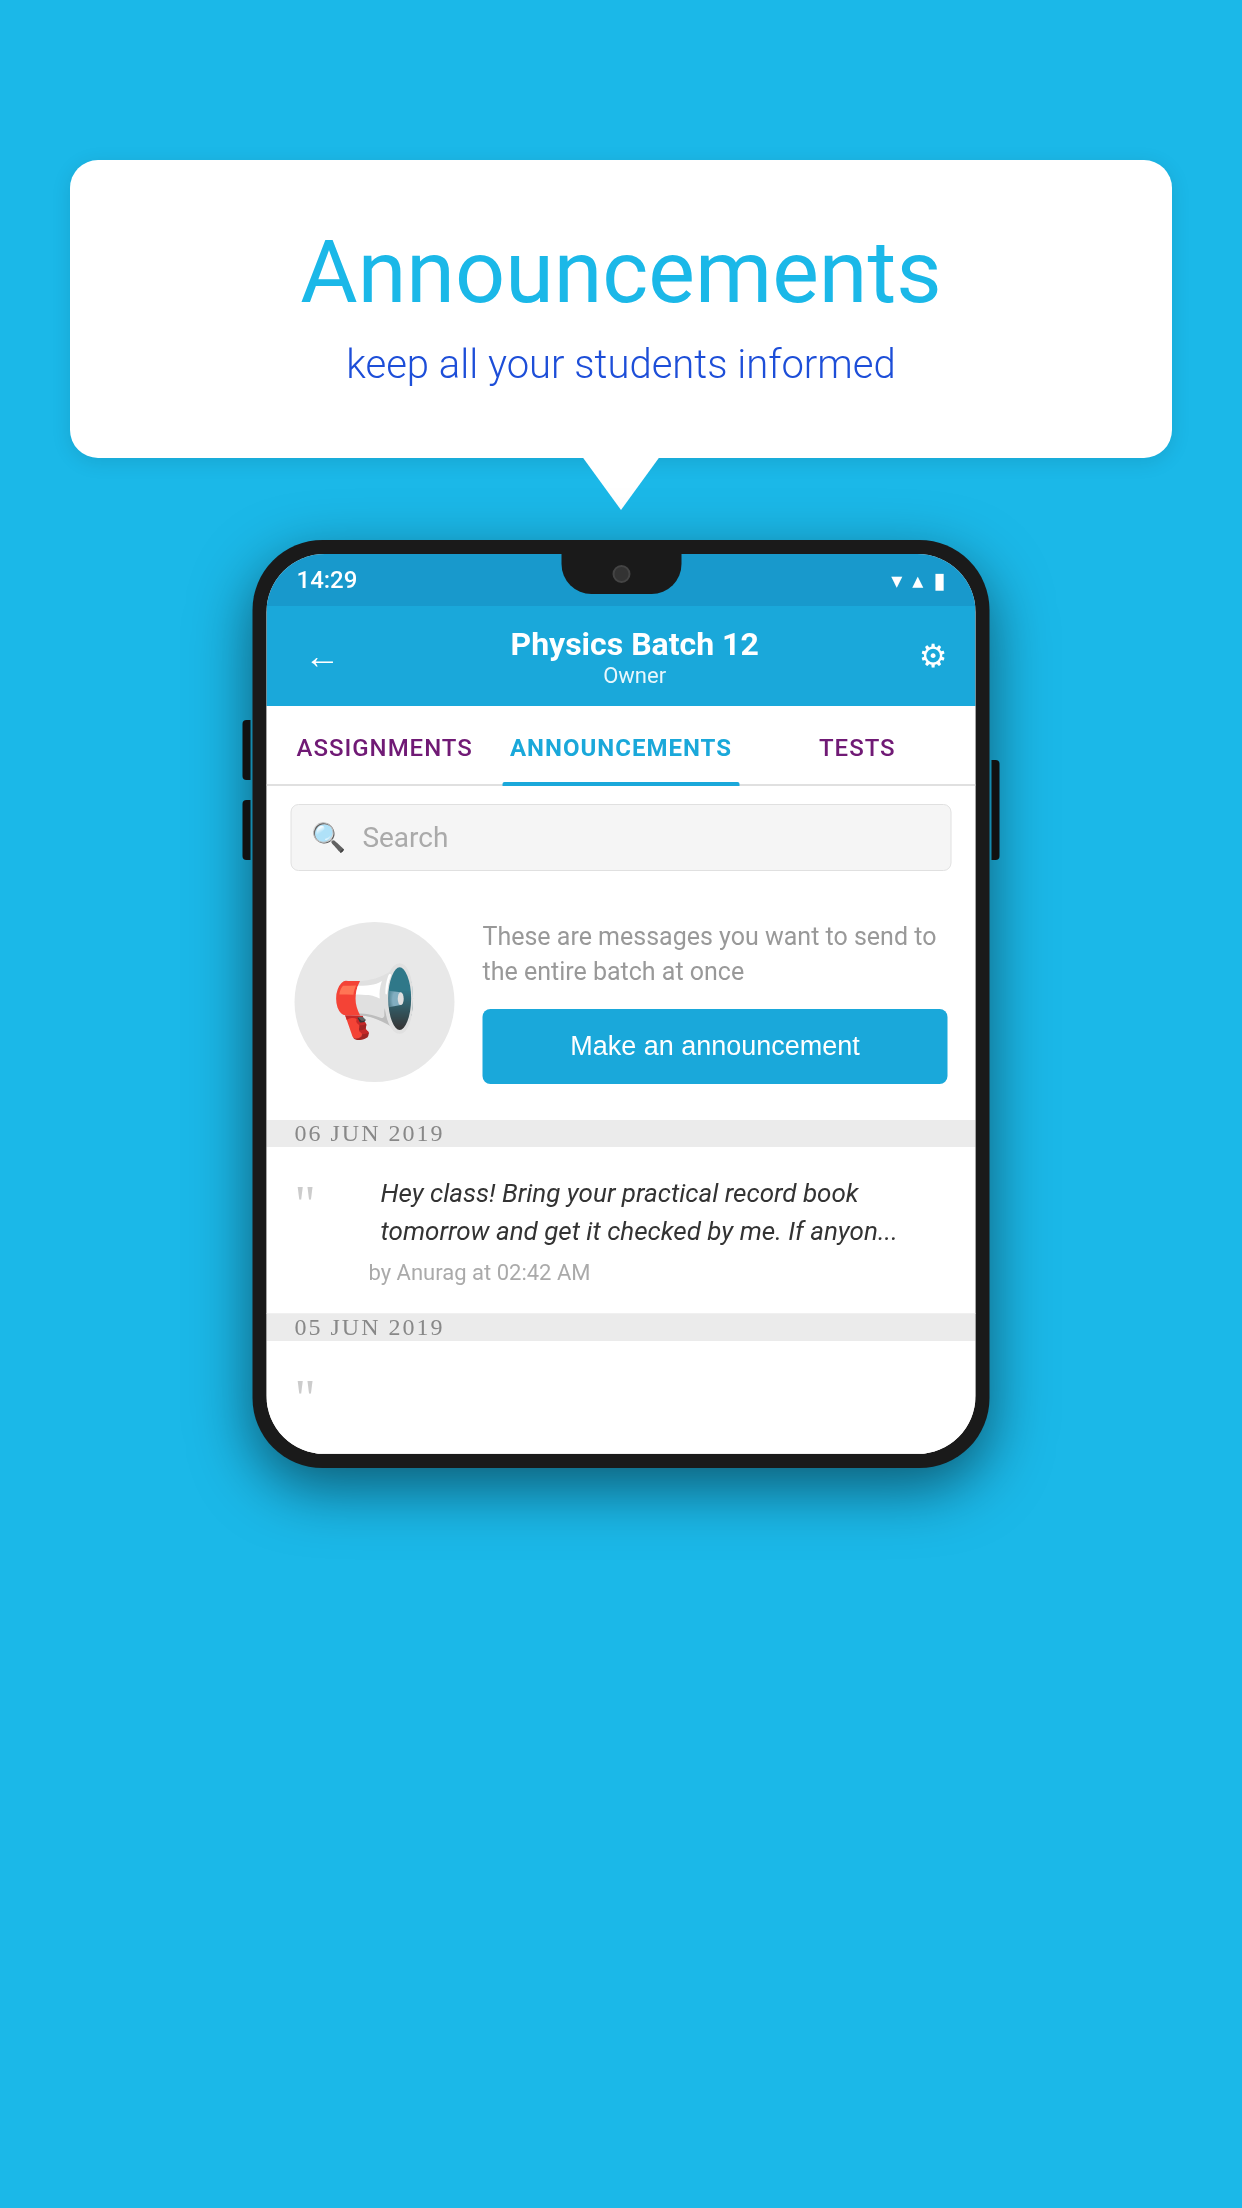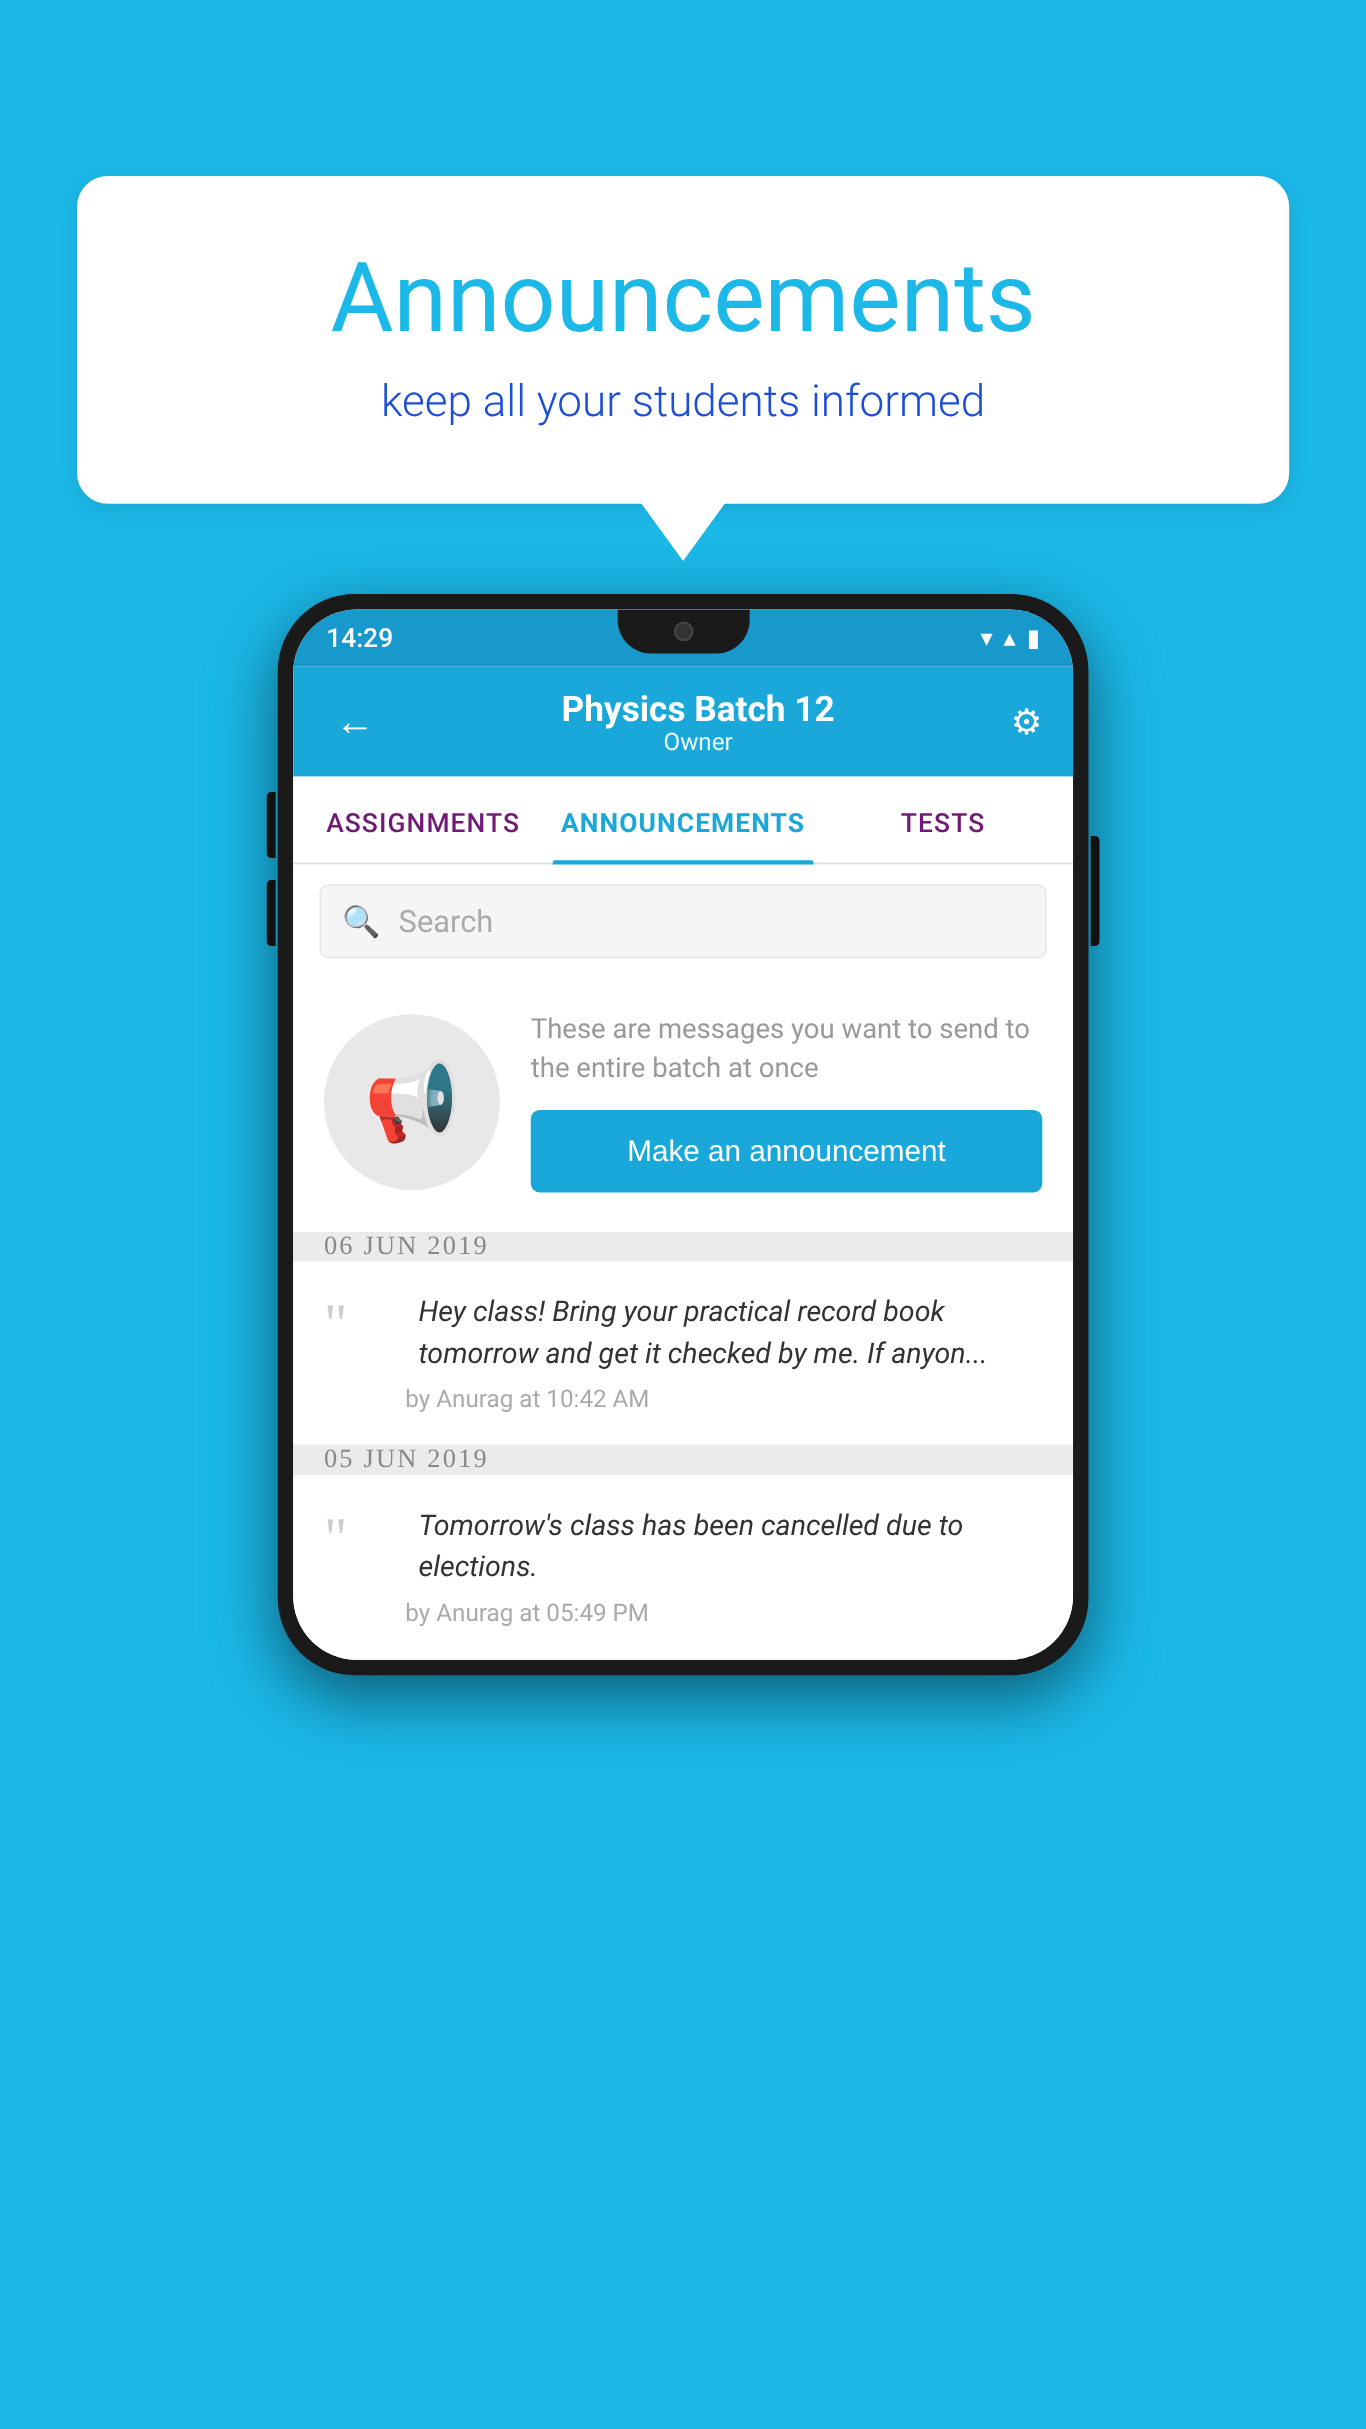--- a/index.html
+++ b/index.html
@@ -433,31 +433,27 @@
       </div>
 
       <div class="date-separator">
         <span>06  JUN  2019</span>
       </div>
 
       <div class="announcement-item">
         <div class="quote-icon">"</div>
         <div class="announcement-content">
           <p class="announcement-text">Hey class! Bring your practical record book tomorrow and get it checked by me. If anyon...</p>
-          <p class="announcement-meta">by Anurag at 10:42 AM</p>
+          <p class="announcement-meta">by Anurag at 02:42 AM</p>
         </div>
       </div>
 
       <div class="date-separator">
         <span>05  JUN  2019</span>
       </div>
 
       <div class="announcement-item">
         <div class="quote-icon">"</div>
-        <div class="announcement-content">
-          <p class="announcement-text">Tomorrow's class has been cancelled due to elections.</p>
-          <p class="announcement-meta">by Anurag at 05:49 PM</p>
-        </div>
       </div>
 
     </div>
   </div>
 </div>
 
 </body></html>

